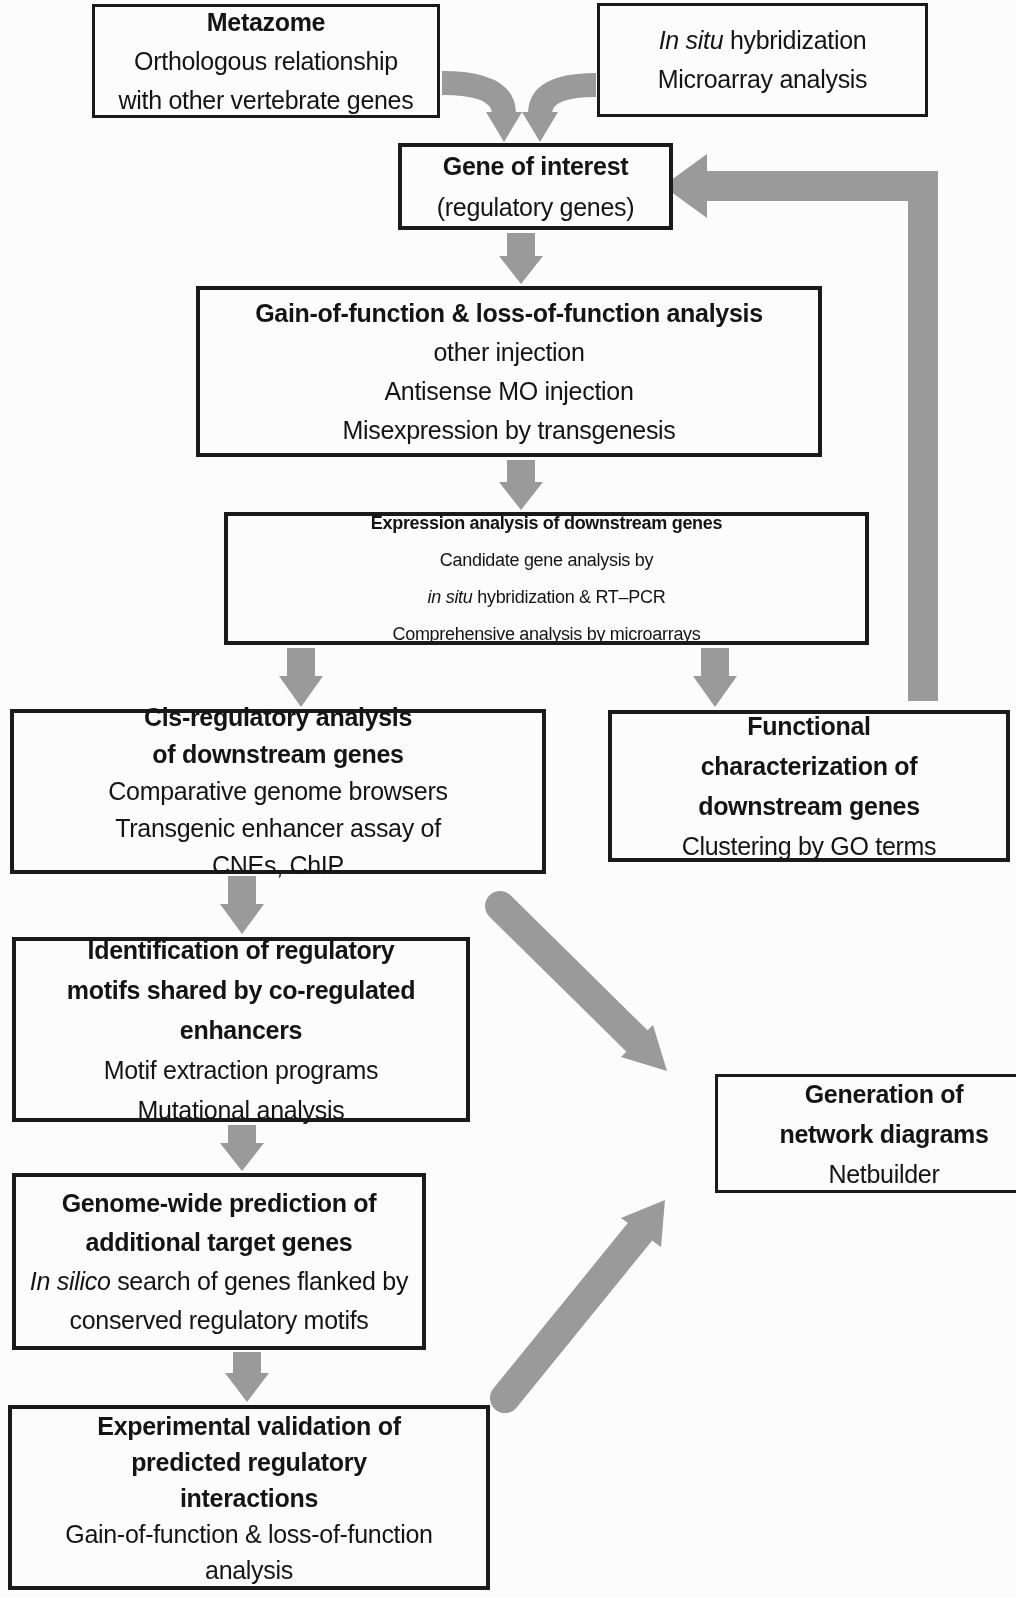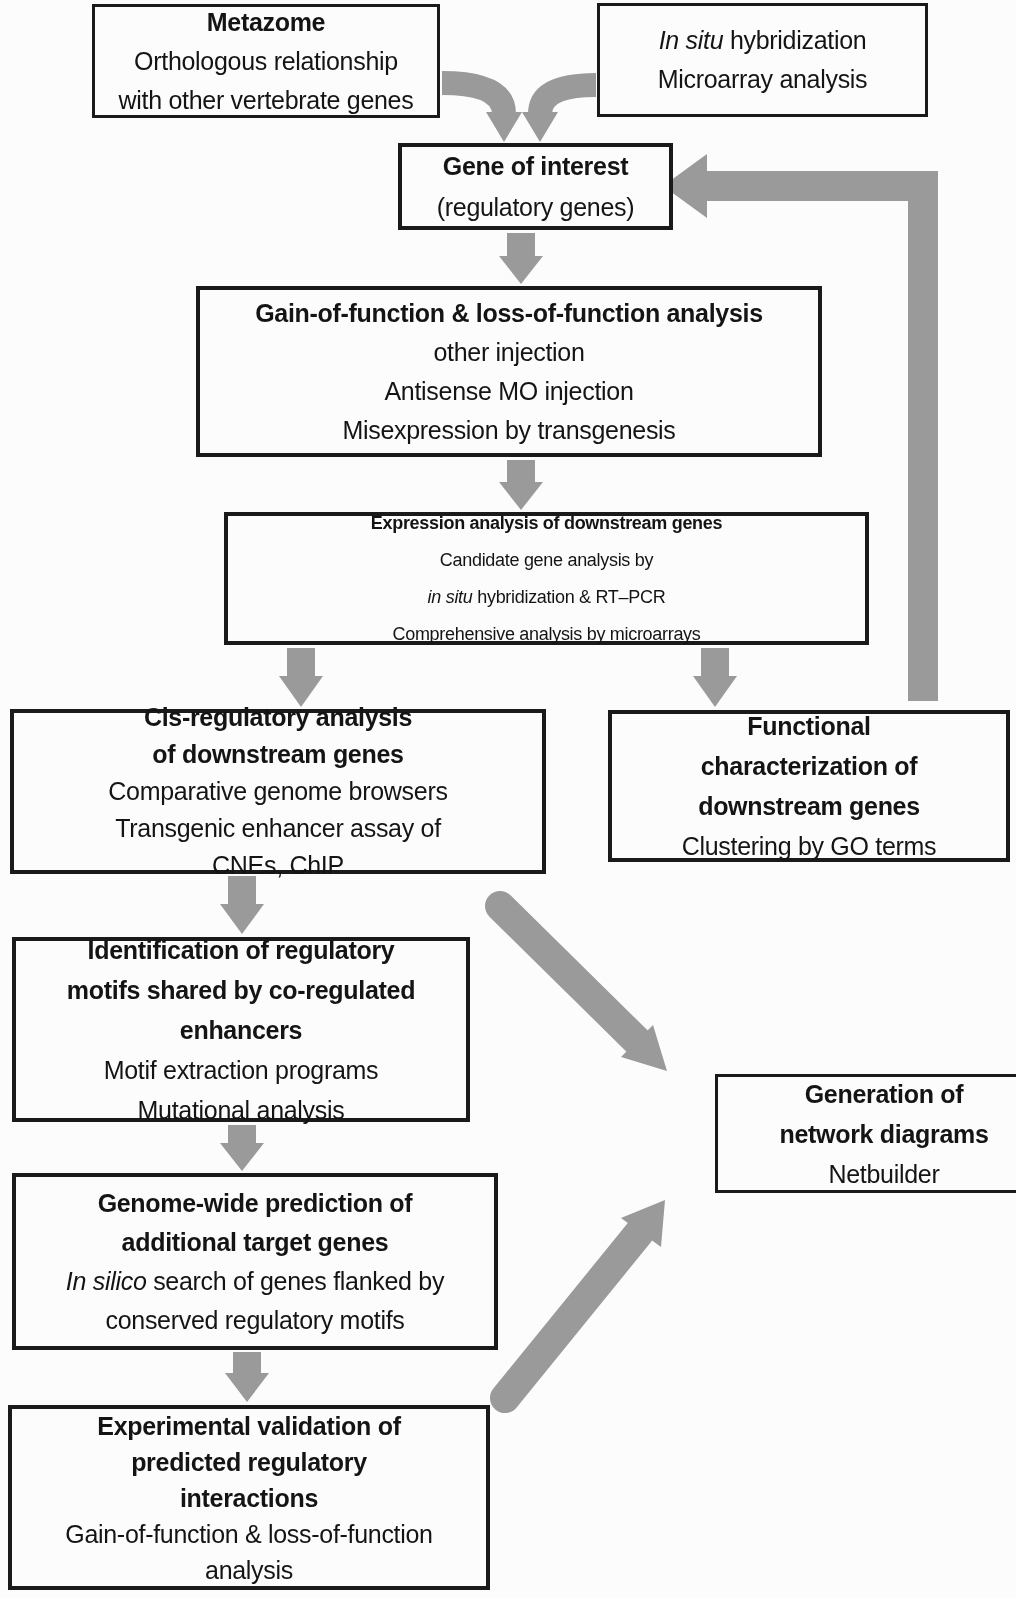--- a/index.html
+++ b/index.html
@@ -20,21 +20,21 @@
 
   #b-metazome{left:92px;top:4px;width:348px;height:114px;font-size:25px;line-height:33px;border-width:3px;}
   #b-expression-database{left:597px;top:3px;width:331px;height:114px;font-size:25px;line-height:33px;border-width:3px;}
   #b-gene-of-interest{left:398px;top:143px;width:275px;height:87px;font-size:25px;line-height:35px;}
   #b-gof-lof{left:196px;top:286px;width:626px;height:171px;font-size:25px;line-height:33px;}
   #b-expression-analysis{left:212px;top:512px;width:645px;height:133px;font-size:18px;line-height:31px;margin-left:12px;}
   #b-cis-regulatory{left:10px;top:709px;width:536px;height:165px;font-size:25px;line-height:31px;}
   #b-functional{left:608px;top:710px;width:402px;height:152px;font-size:25px;line-height:34px;}
   #b-identification{left:12px;top:937px;width:458px;height:185px;font-size:25px;line-height:34px;}
   #b-generation{left:674px;top:1074px;width:338px;height:119px;font-size:25px;line-height:34px;border-width:3px;margin-left:41px;}
-  #b-genome-wide{left:12px;top:1173px;width:486px;height:177px;font-size:25px;line-height:33px;}
+  #b-genome-wide{left:12px;top:1173px;width:414px;height:177px;font-size:25px;line-height:33px;}
   #b-experimental{left:8px;top:1405px;width:482px;height:185px;font-size:25px;line-height:30px;}
 </style>
 </head>
 <body>
 
 <div id="figure">
 
   <svg id="arrow-layer" width="1016" height="1598" viewBox="0 0 1016 1598" fill="#9a9a9a" stroke="#9a9a9a">
 
     <g>

